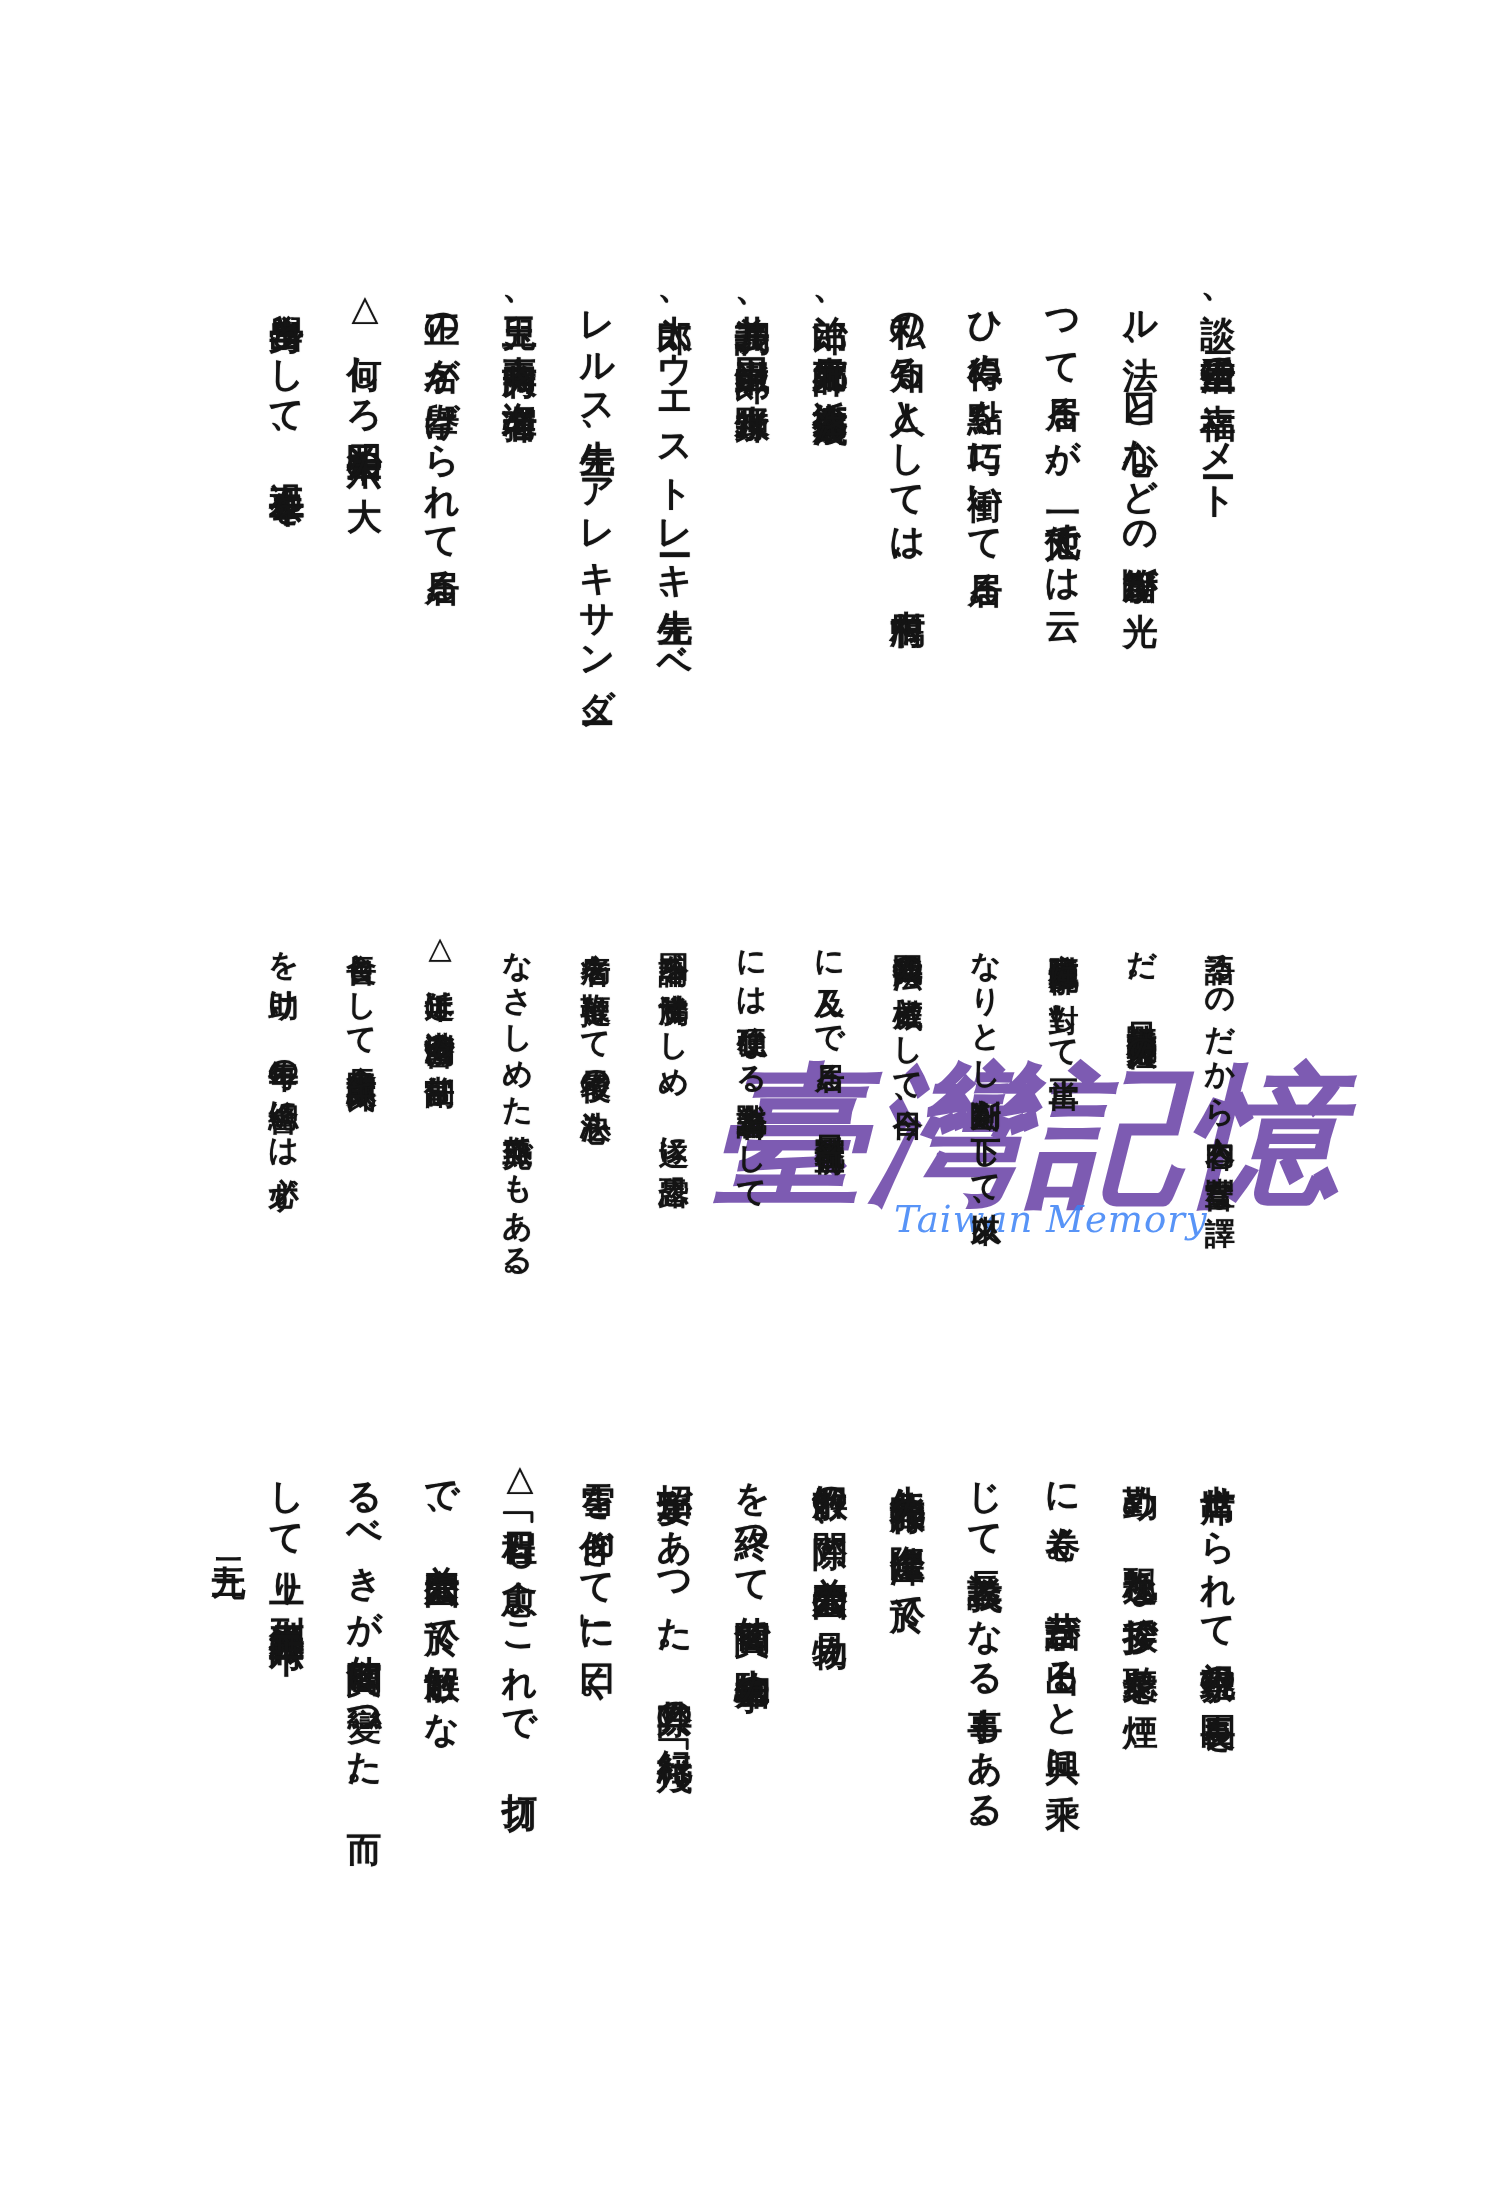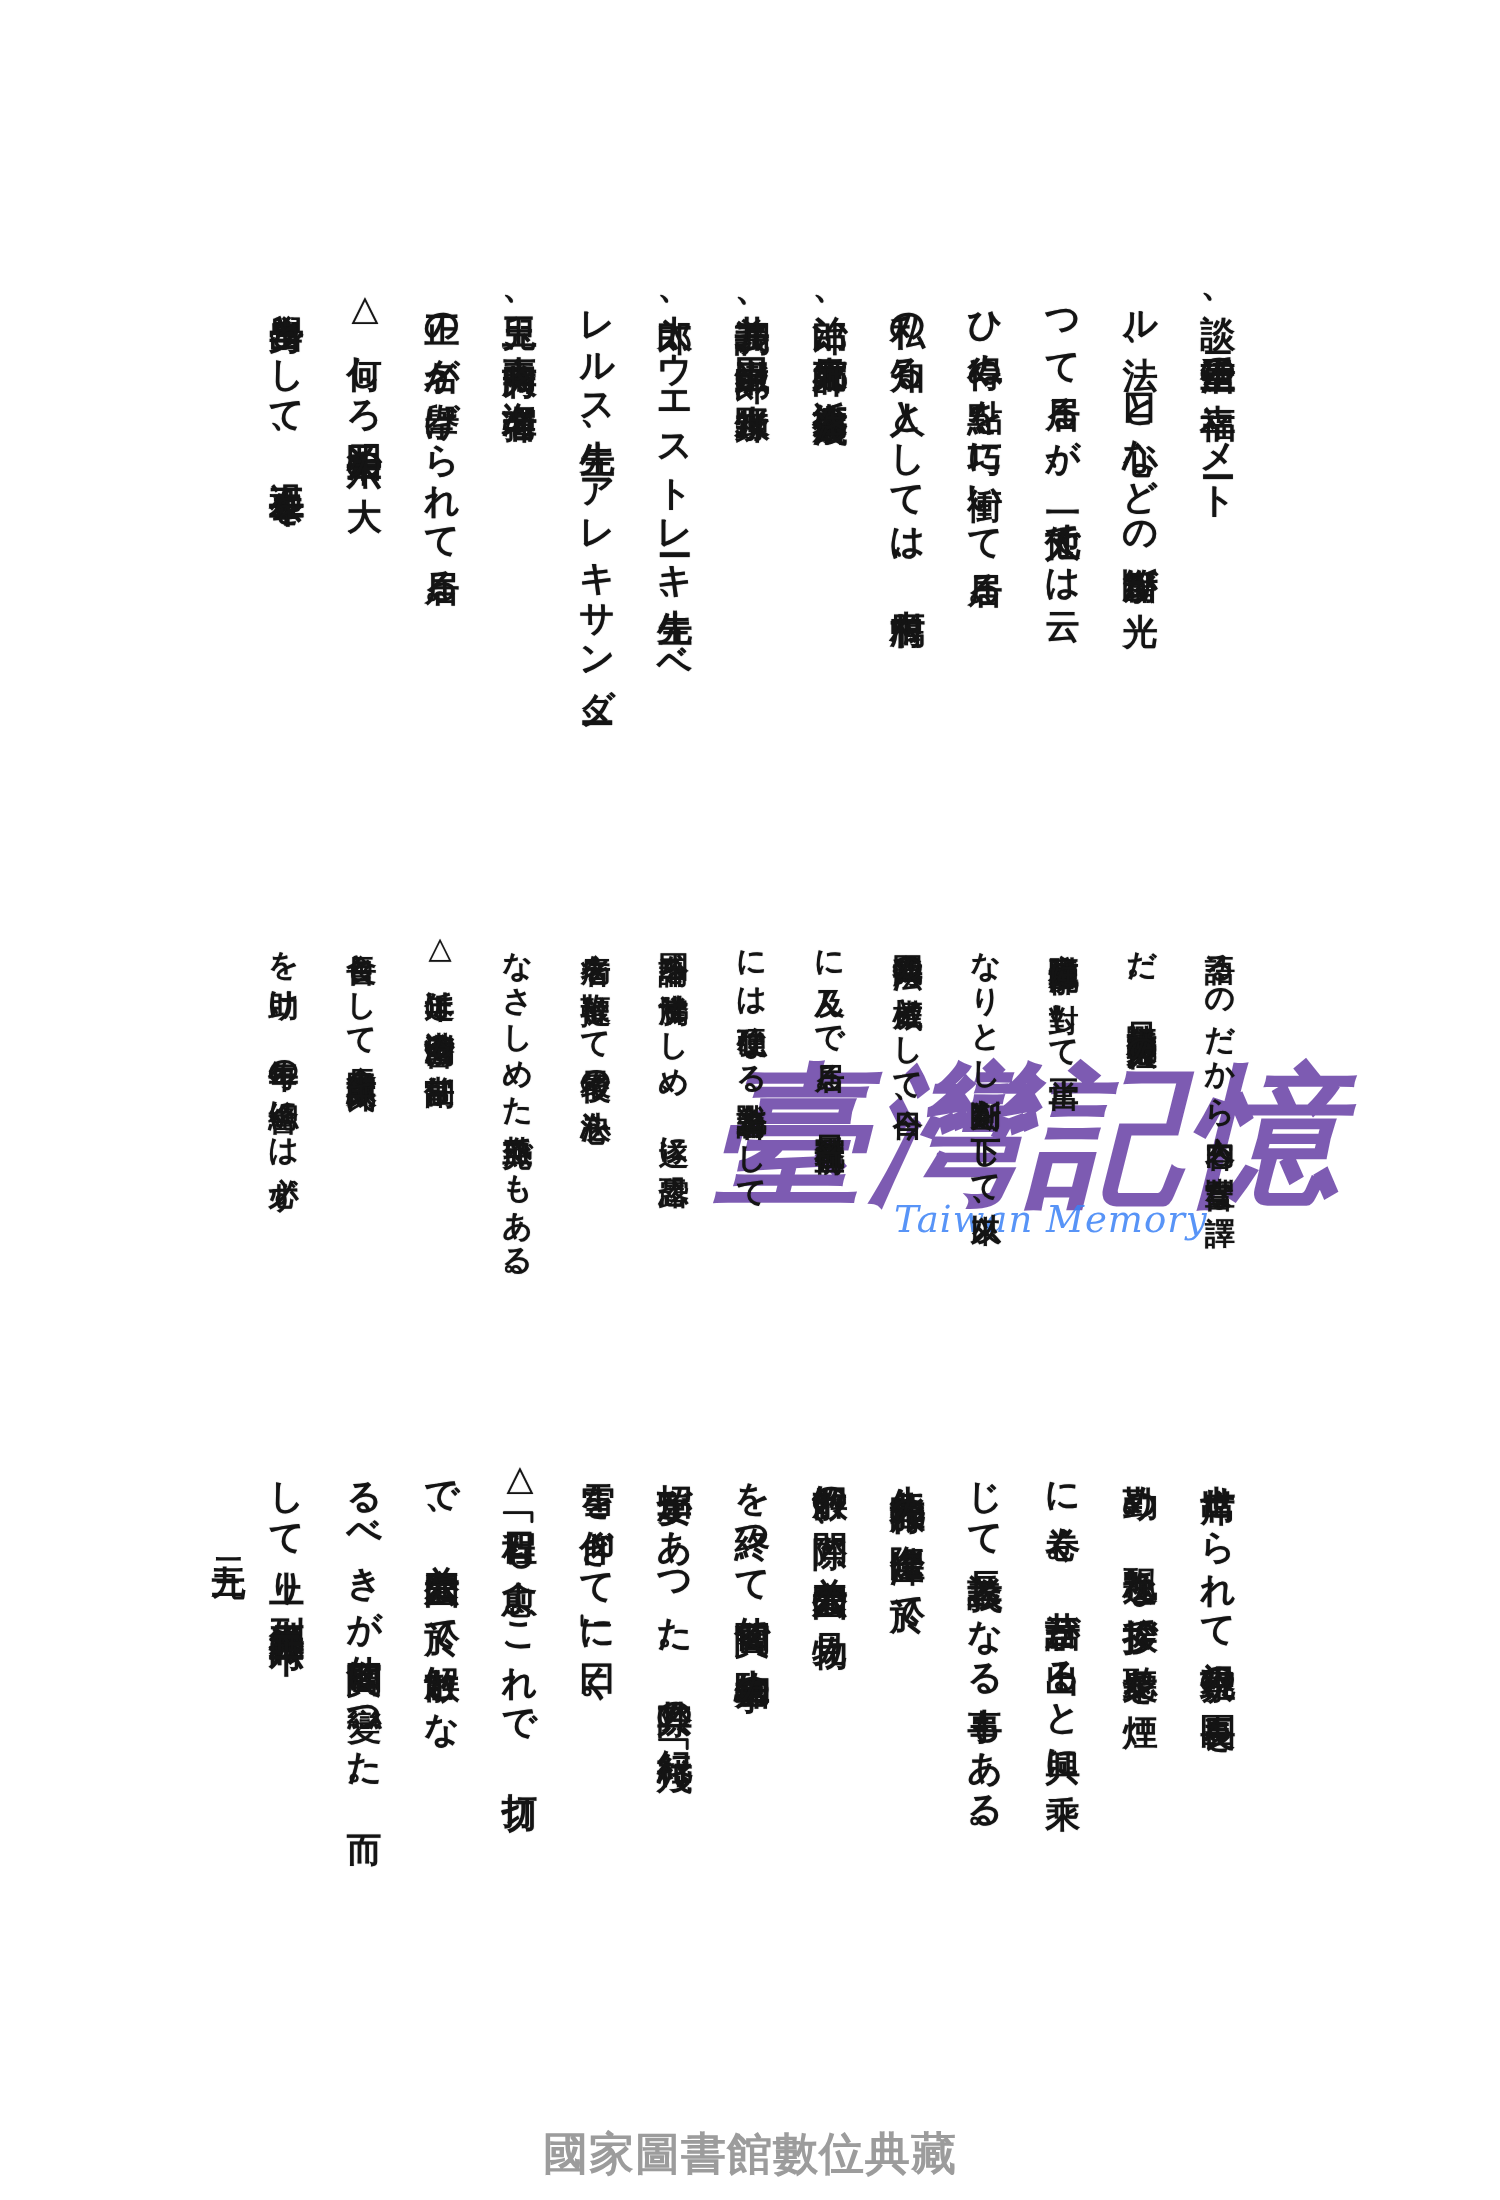--- a/index.html
+++ b/index.html
@@ -148,15 +148,14 @@
     <div class="col">招宴があつた。其際の紀行「殘</div>
     <div class="col">雪を仰ぎて」に曰く。</div>
     <div class="col">△「日程も愈よこれで　打切</div>
     <div class="col">で、兼六公園に於て解散とな</div>
     <div class="col">るべきが仙寶閣に變つた。而</div>
     <div class="col">して上り列車米原行六時二十</div>
   </section>
 
   <div class="page-number">二九三</div>
 
-  <div class="footer">國家圖書館數位典藏</div>
 
 </div>
 
 </body></html>

